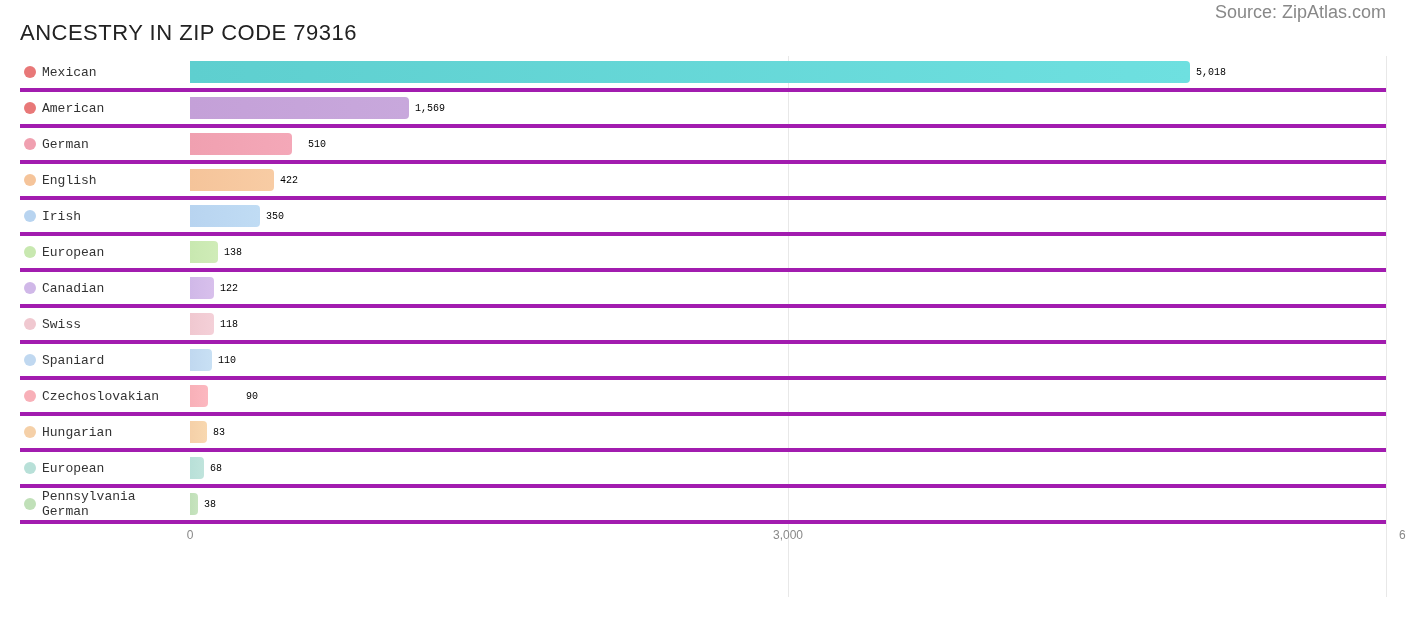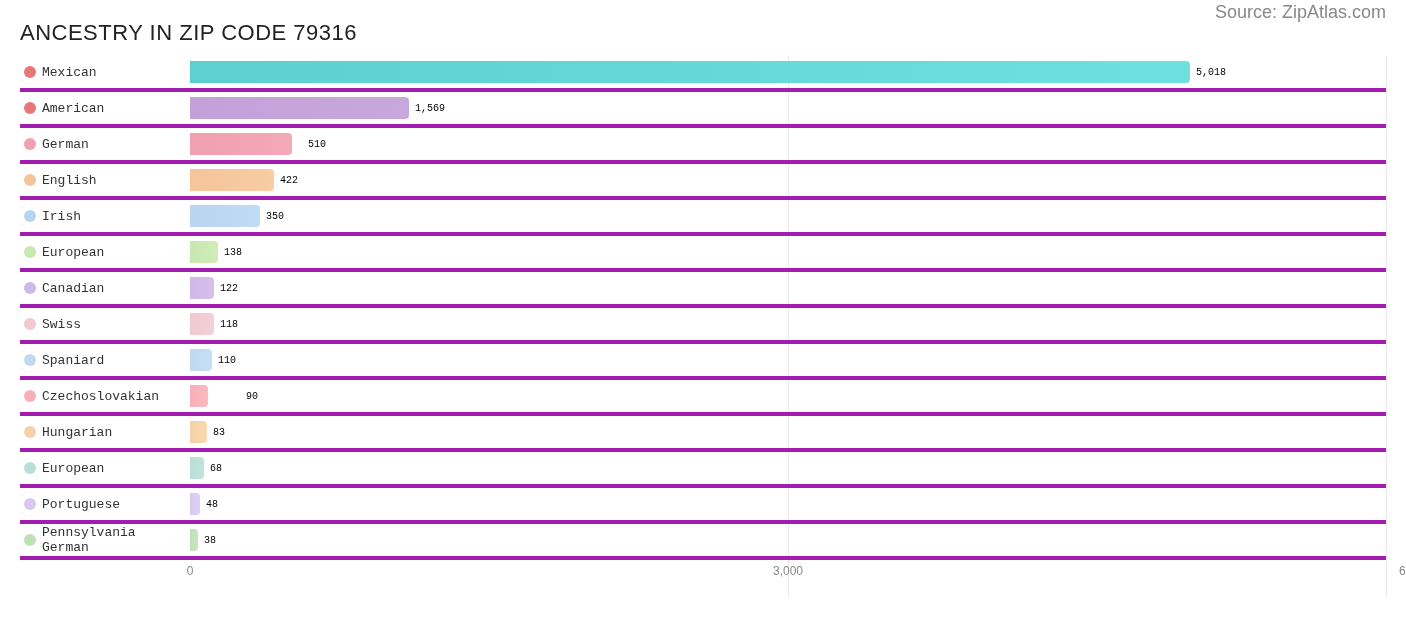--- a/index.html
+++ b/index.html
@@ -252,30 +252,20 @@
       <div class="label-dot" style="background:#b8e0d8;"></div>
       <span>European</span>
     </div>
     <div class="bar-track">
       <div class="bar-fill" style="width:14px; background:linear-gradient(to right, #b8e0d8, #c0e4dc);"></div>
       <span class="bar-value" style="left:20px;">68</span>
     </div>
   </div>
         <div class="bar-row">
     <div class="bar-label">
-      <div class="label-dot" style="background:#d8c8f0;"></div>
-      <span>Portuguese</span>
-    </div>
-    <div class="bar-track">
-      <div class="bar-fill" style="width:10px; background:linear-gradient(to right, #d8c8f0, #dcd0f4);"></div>
-      <span class="bar-value" style="left:16px;">48</span>
-    </div>
-  </div>
-        <div class="bar-row">
-    <div class="bar-label">
       <div class="label-dot" style="background:#c0e0b8;"></div>
       <span>Pennsylvania German</span>
     </div>
     <div class="bar-track">
       <div class="bar-fill" style="width:8px; background:linear-gradient(to right, #c0e0b8, #c8e4c0);"></div>
       <span class="bar-value" style="left:14px;">38</span>
     </div>
   </div>
       </div>
     <div class="x-axis" id="x-axis">

